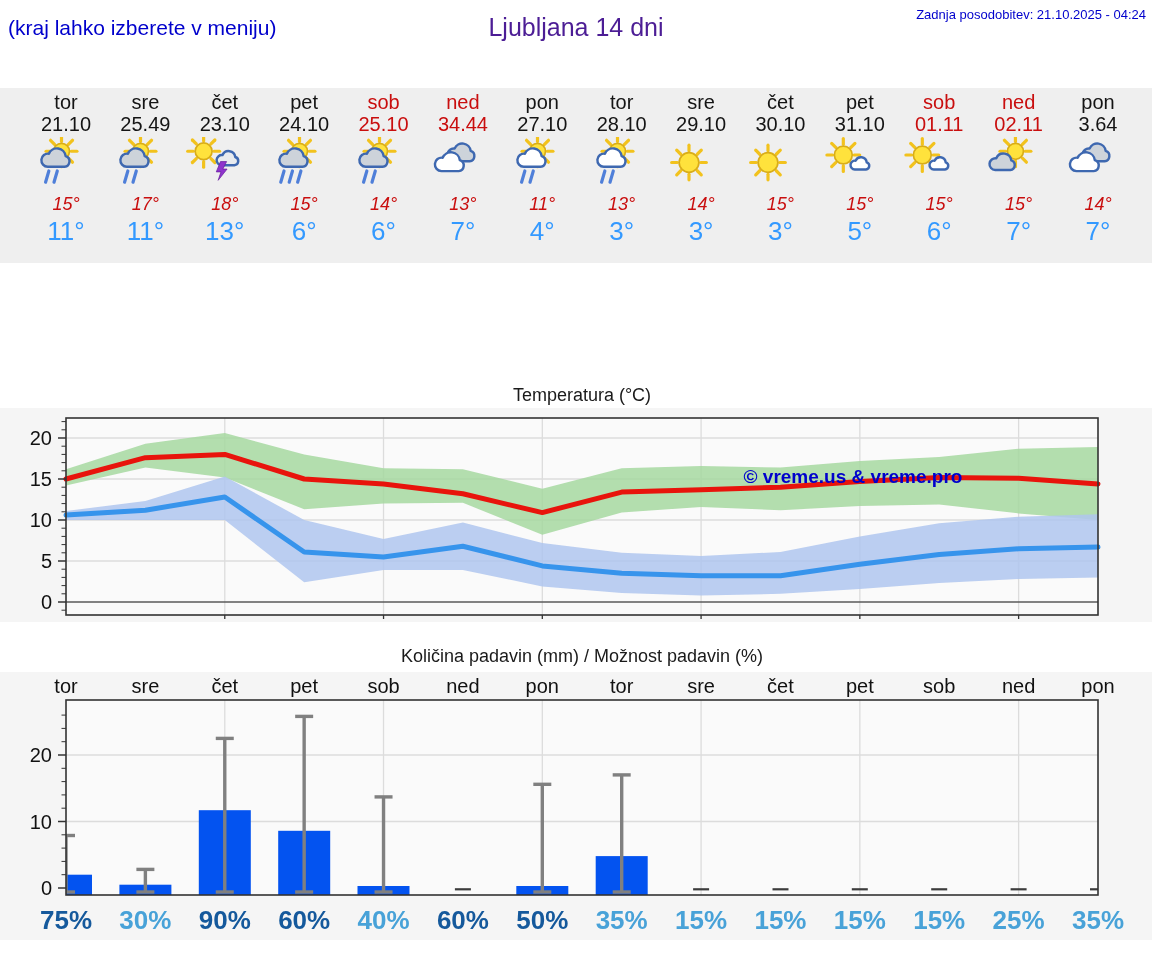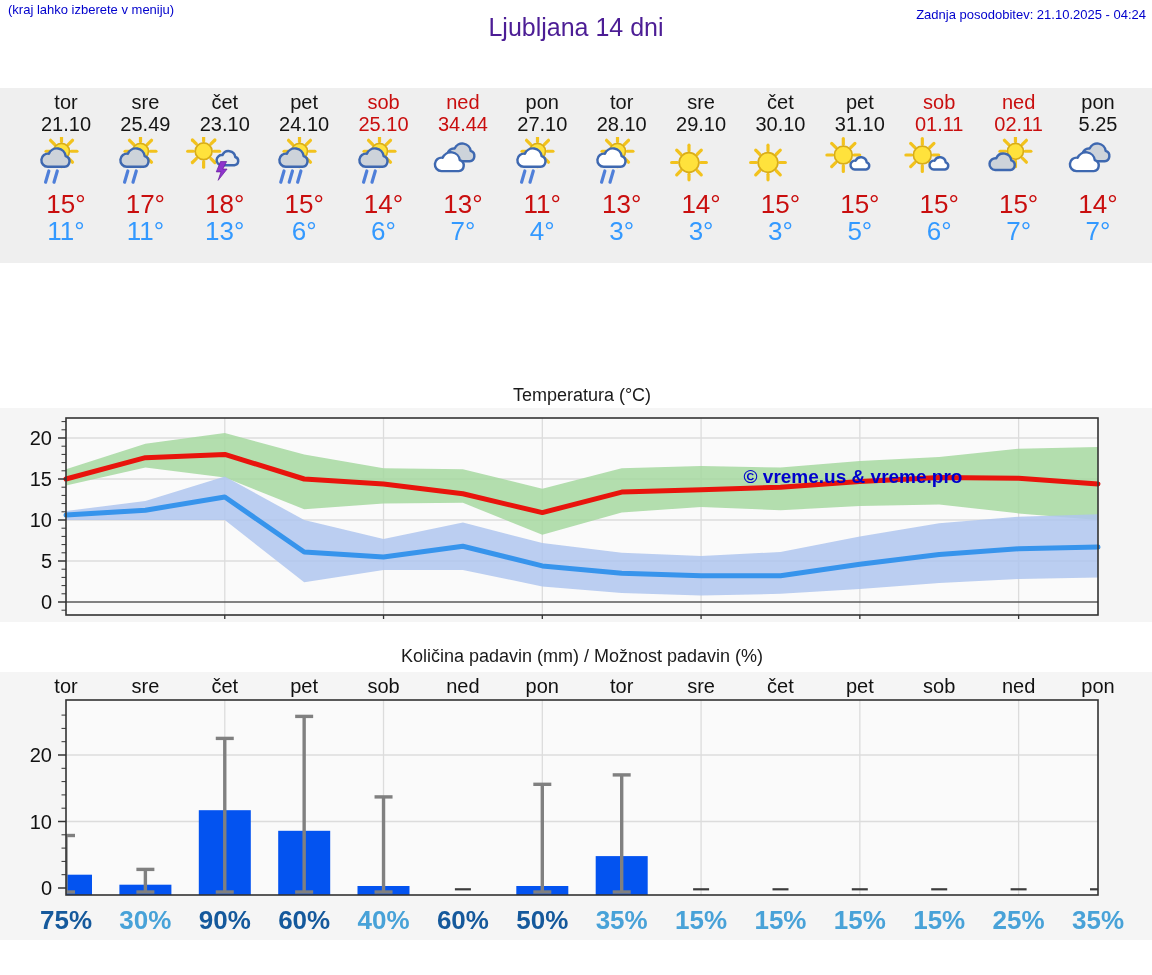--- a/index.html
+++ b/index.html
@@ -1,27 +1,27 @@
 <!DOCTYPE html>
 <html><head>
 <meta charset="utf-8">
 <style>
   html,body{margin:0;padding:0;background:#ffffff;}
   body{width:1152px;height:975px;position:relative;overflow:hidden;
        font-family:"Liberation Sans",sans-serif;color:#111;}
   .abs{position:absolute;}
-  #hint{left:8px;top:2px;font-size:13px;color:#0000CC;}
+  #hint{left:8px;top:16px;font-size:21px;color:#0000CC;}
   #updated{right:6px;top:7px;font-size:13px;color:#0000CC;}
   #title{left:0;top:13px;width:100%;text-align:center;font-size:25px;color:#4c1d95;}
   #strip{left:0;top:88px;width:1152px;height:175px;background:#EFEFEF;}
   .day{position:absolute;top:3px;width:84px;text-align:center;}
   .dname,.ddate{font-size:20px;line-height:22px;color:#141414;}
   .wkend{color:#C90E0E;}
   .dicon{height:52px;margin-top:2px;}
-  .dmax{font-size:26px;line-height:28px;color:#C90E0E;margin-top:1px;}
+  .dmax{font-size:18px;line-height:28px;color:#C90E0E;margin-top:1px;font-style:italic;}
   .dmin{font-size:26px;line-height:27px;color:#3399FF;}
   .chart-title{left:12px;width:1140px;text-align:center;font-size:18px;color:#1a1a1a;}
   #temp-title{top:385px;}
   #prec-title{top:646px;}
   .fig{left:0;width:1152px;background:#F5F5F5;}
   #fig-temp{top:408px;height:214px;}
   #fig-prec{top:672px;height:268px;}
   svg{display:block;}
   svg text{font-family:"Liberation Sans",sans-serif;}
 </style>
@@ -292,21 +292,21 @@
           <line x1="48.4" y1="7.6" x2="52.7" y2="3.3" stroke="#F2C21D" stroke-width="3.4" stroke-linecap="round"></line>
           <circle cx="41" cy="15" r="8.5" fill="#FFE23C" stroke="#D9AD18" stroke-width="1.8"></circle>
           <path d="M23.5,31.5 a9,9 0 1 1 1.6,-17.9 a12,12 0 0 1 22.9,3.3 a7.5,7.5 0 0 1 -1.5,14.6 z" transform="translate(3,13) scale(0.7)" fill="#CDD3DA" stroke="#3E68B0" stroke-width="3.71" stroke-linejoin="round"></path>
         </svg>
       </div>
       <div class="dmax">15°</div>
       <div class="dmin">7°</div>
     </div>
     <div class="day" style="left: 1056px;">
       <div class="dname">pon</div>
-      <div class="ddate">5.25</div>
+      <div class="ddate">3.64</div>
       <div class="dicon">
         <svg viewBox="0 0 64 54" width="60" height="51">
           <path d="M23.5,31.5 a9,9 0 1 1 1.6,-17.9 a12,12 0 0 1 22.9,3.3 a7.5,7.5 0 0 1 -1.5,14.6 z" transform="translate(17,2) scale(0.75)" fill="#CDD3DA" stroke="#3E68B0" stroke-width="3.47" stroke-linejoin="round"></path>
           <path d="M23.5,31.5 a9,9 0 1 1 1.6,-17.9 a12,12 0 0 1 22.9,3.3 a7.5,7.5 0 0 1 -1.5,14.6 z" transform="translate(3,11) scale(0.8)" fill="#FFFFFF" stroke="#3E68B0" stroke-width="3.25" stroke-linejoin="round"></path>
         </svg>
       </div>
       <div class="dmax">14°</div>
       <div class="dmin">7°</div>
     </div>
   </div>

